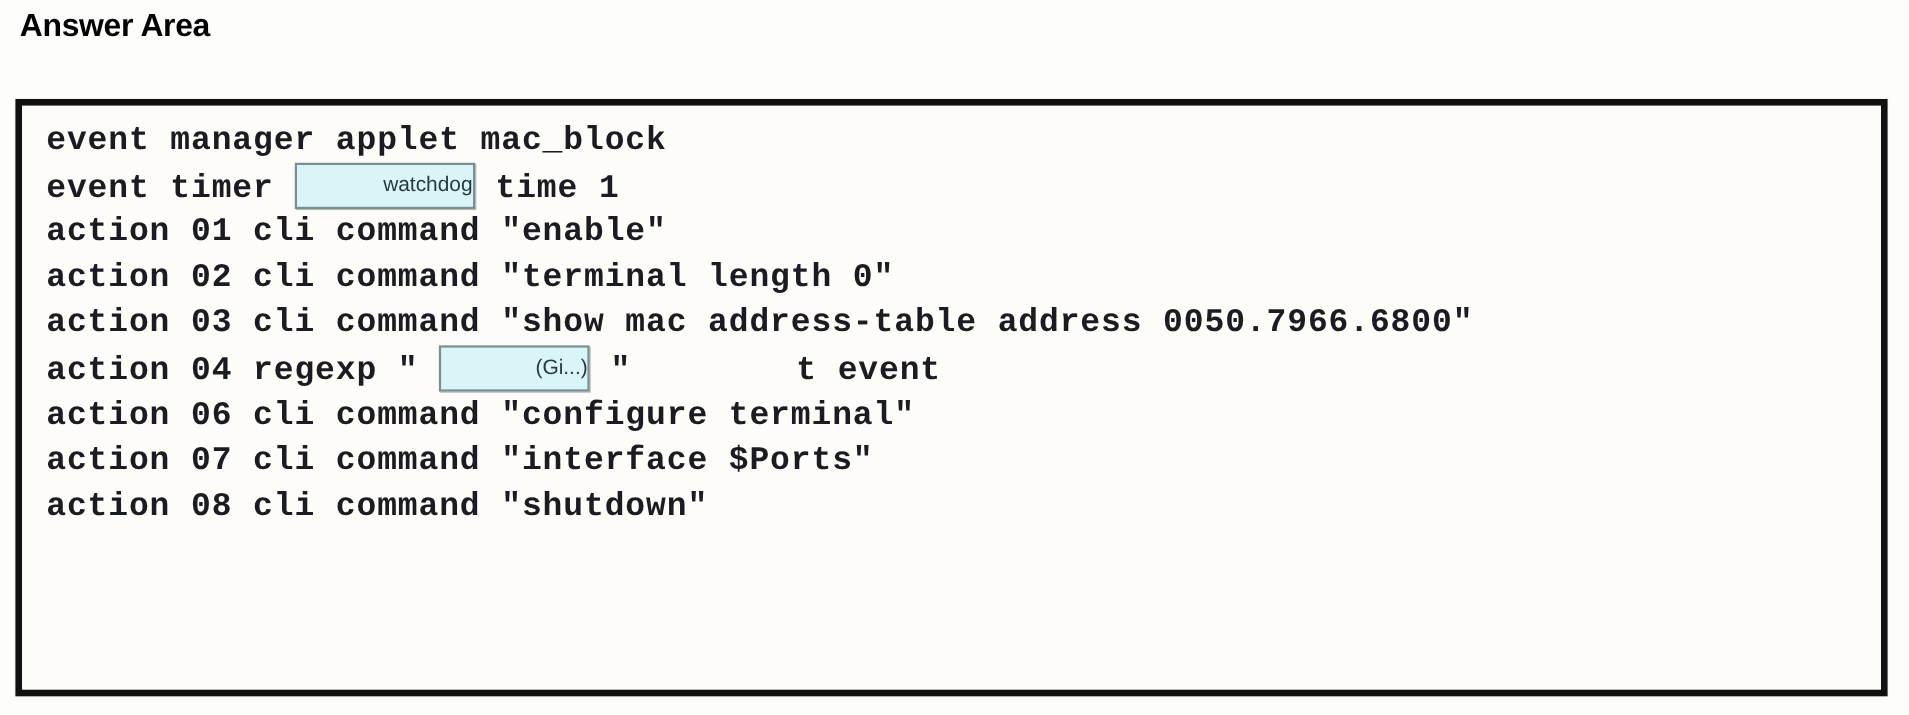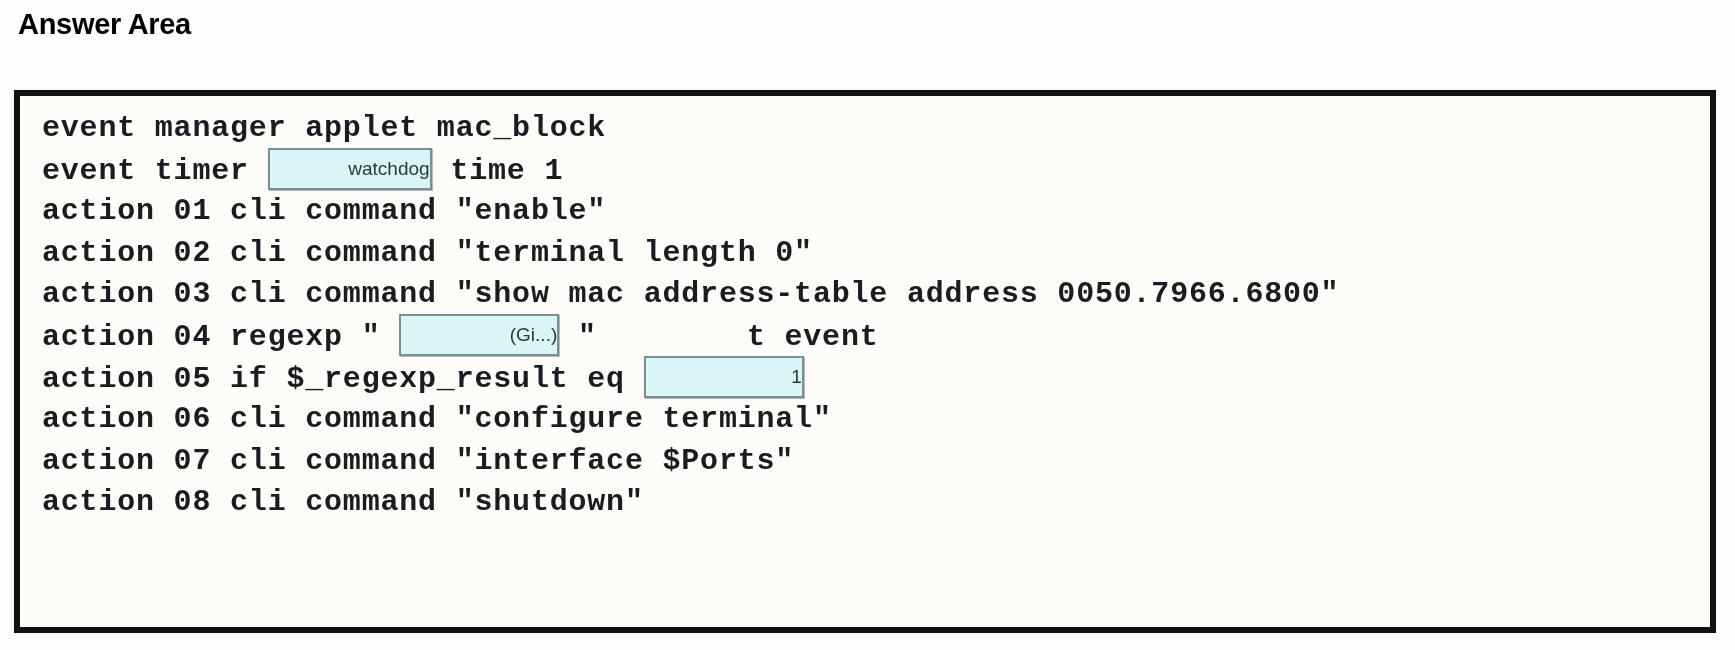--- a/index.html
+++ b/index.html
@@ -86,40 +86,39 @@
     font-weight: normal;
     font-size: 19px;
     color: #2a3a3c;
     letter-spacing: 0;
     line-height: 38px;
     height: 42px;
     box-shadow: 1px 1px 0 0 rgba(120,130,132,0.55);
   }
 
   .dropdown.dd-watchdog { width: 164px; }
-  .dropdown.dd-regexp  { width: 160px; padding-left: 12px; }
+  .dropdown.dd-regexp  { width: 137px; padding-left: 12px; }
   .dropdown.dd-eq      { width: 160px; }
 
   .gap-wide { display: inline-block; width: 150px; }
 </style>
 </head>
 <body>
 
 <div class="page">
 
   <div class="answer-area-title">Answer Area</div>
 
   <div class="code-panel">
     <div class="code-inner">
         <div class="code-line"><span class="txt">event manager applet mac_block</span></div>
         <div class="code-line"><span class="txt">event timer </span><span class="dropdown dd-watchdog">watchdog</span><span class="txt"> time 1</span></div>
         <div class="code-line"><span class="txt">action 01 cli command "enable"</span></div>
         <div class="code-line"><span class="txt">action 02 cli command "terminal length 0"</span></div>
         <div class="code-line"><span class="txt">action 03 cli command "show mac address-table address 0050.7966.6800"</span></div>
         <div class="code-line"><span class="txt">action 04 regexp " </span><span class="dropdown dd-regexp">(Gi...)</span><span class="txt"> "</span><span class="gap-wide"></span><span class="txt">t event</span></div>
-        <div class="code-line"><span class="txt">action 05 if $_regexp_result eq </span><span class="dropdown dd-eq">1</span></div>
         <div class="code-line"><span class="txt">action 06 cli command "configure terminal"</span></div>
         <div class="code-line"><span class="txt">action 07 cli command "interface $Ports"</span></div>
         <div class="code-line"><span class="txt">action 08 cli command "shutdown"</span></div>
       </div>
   </div>
 
 </div>
 
 </body></html>

